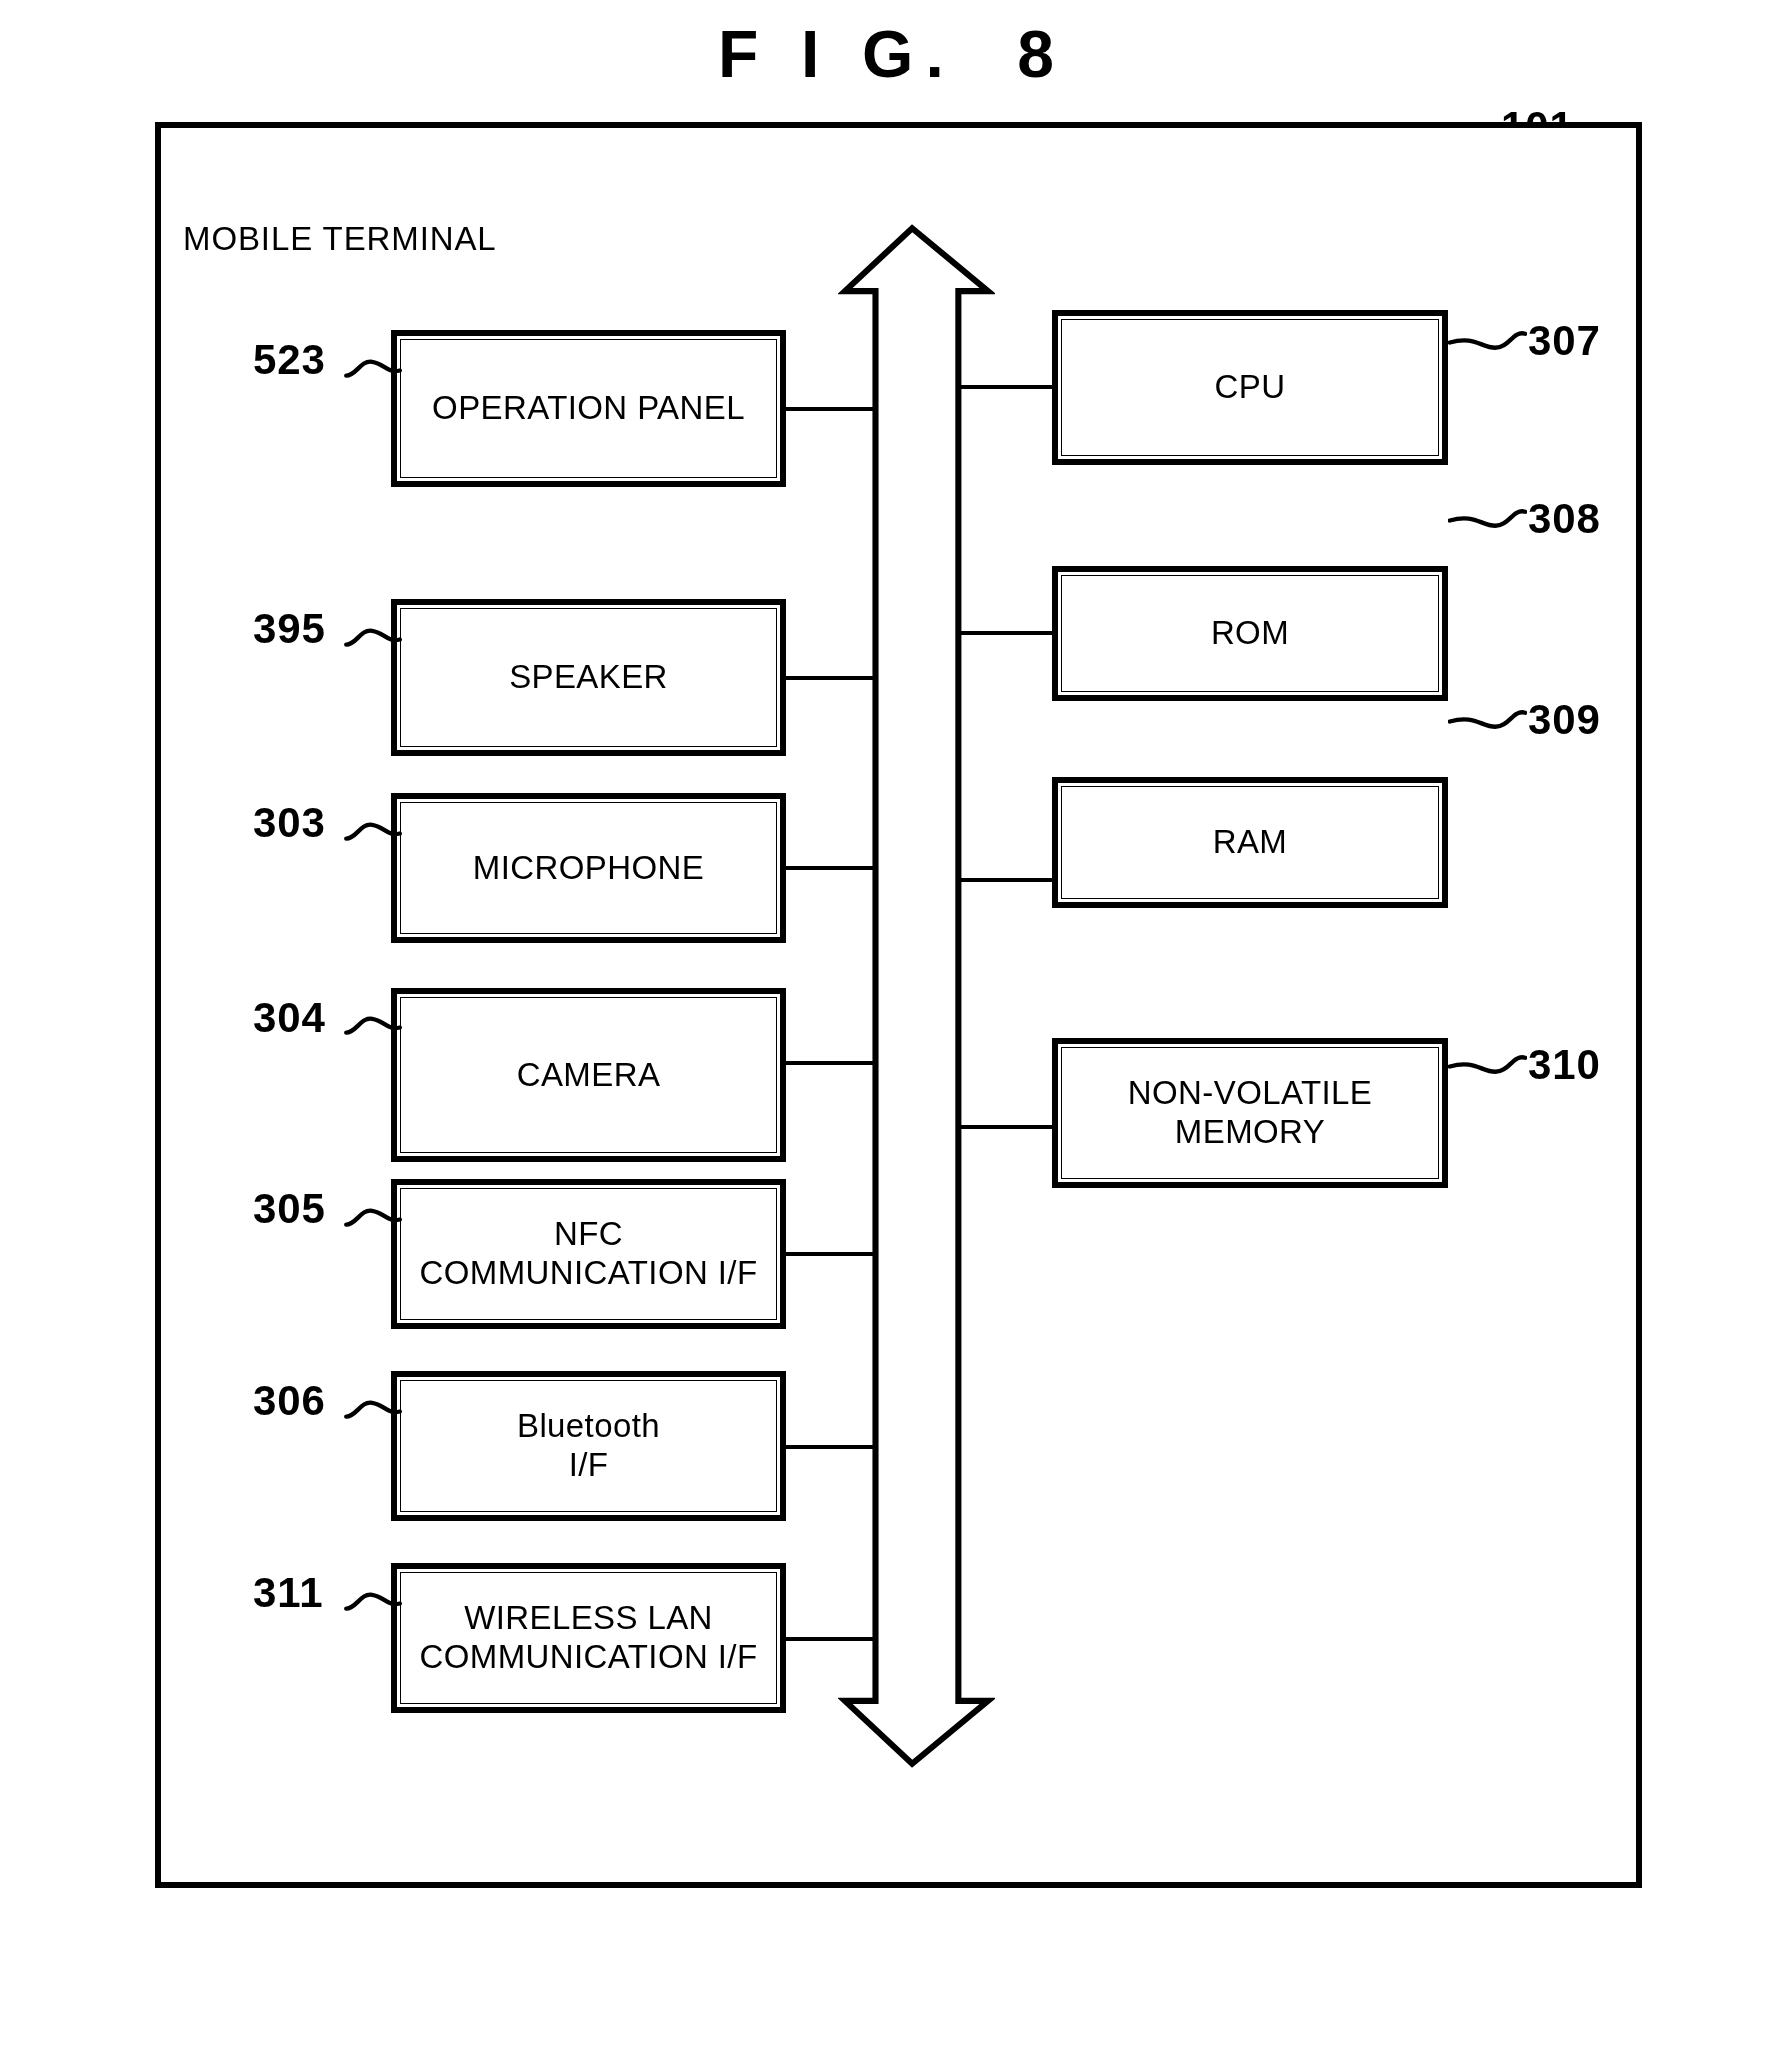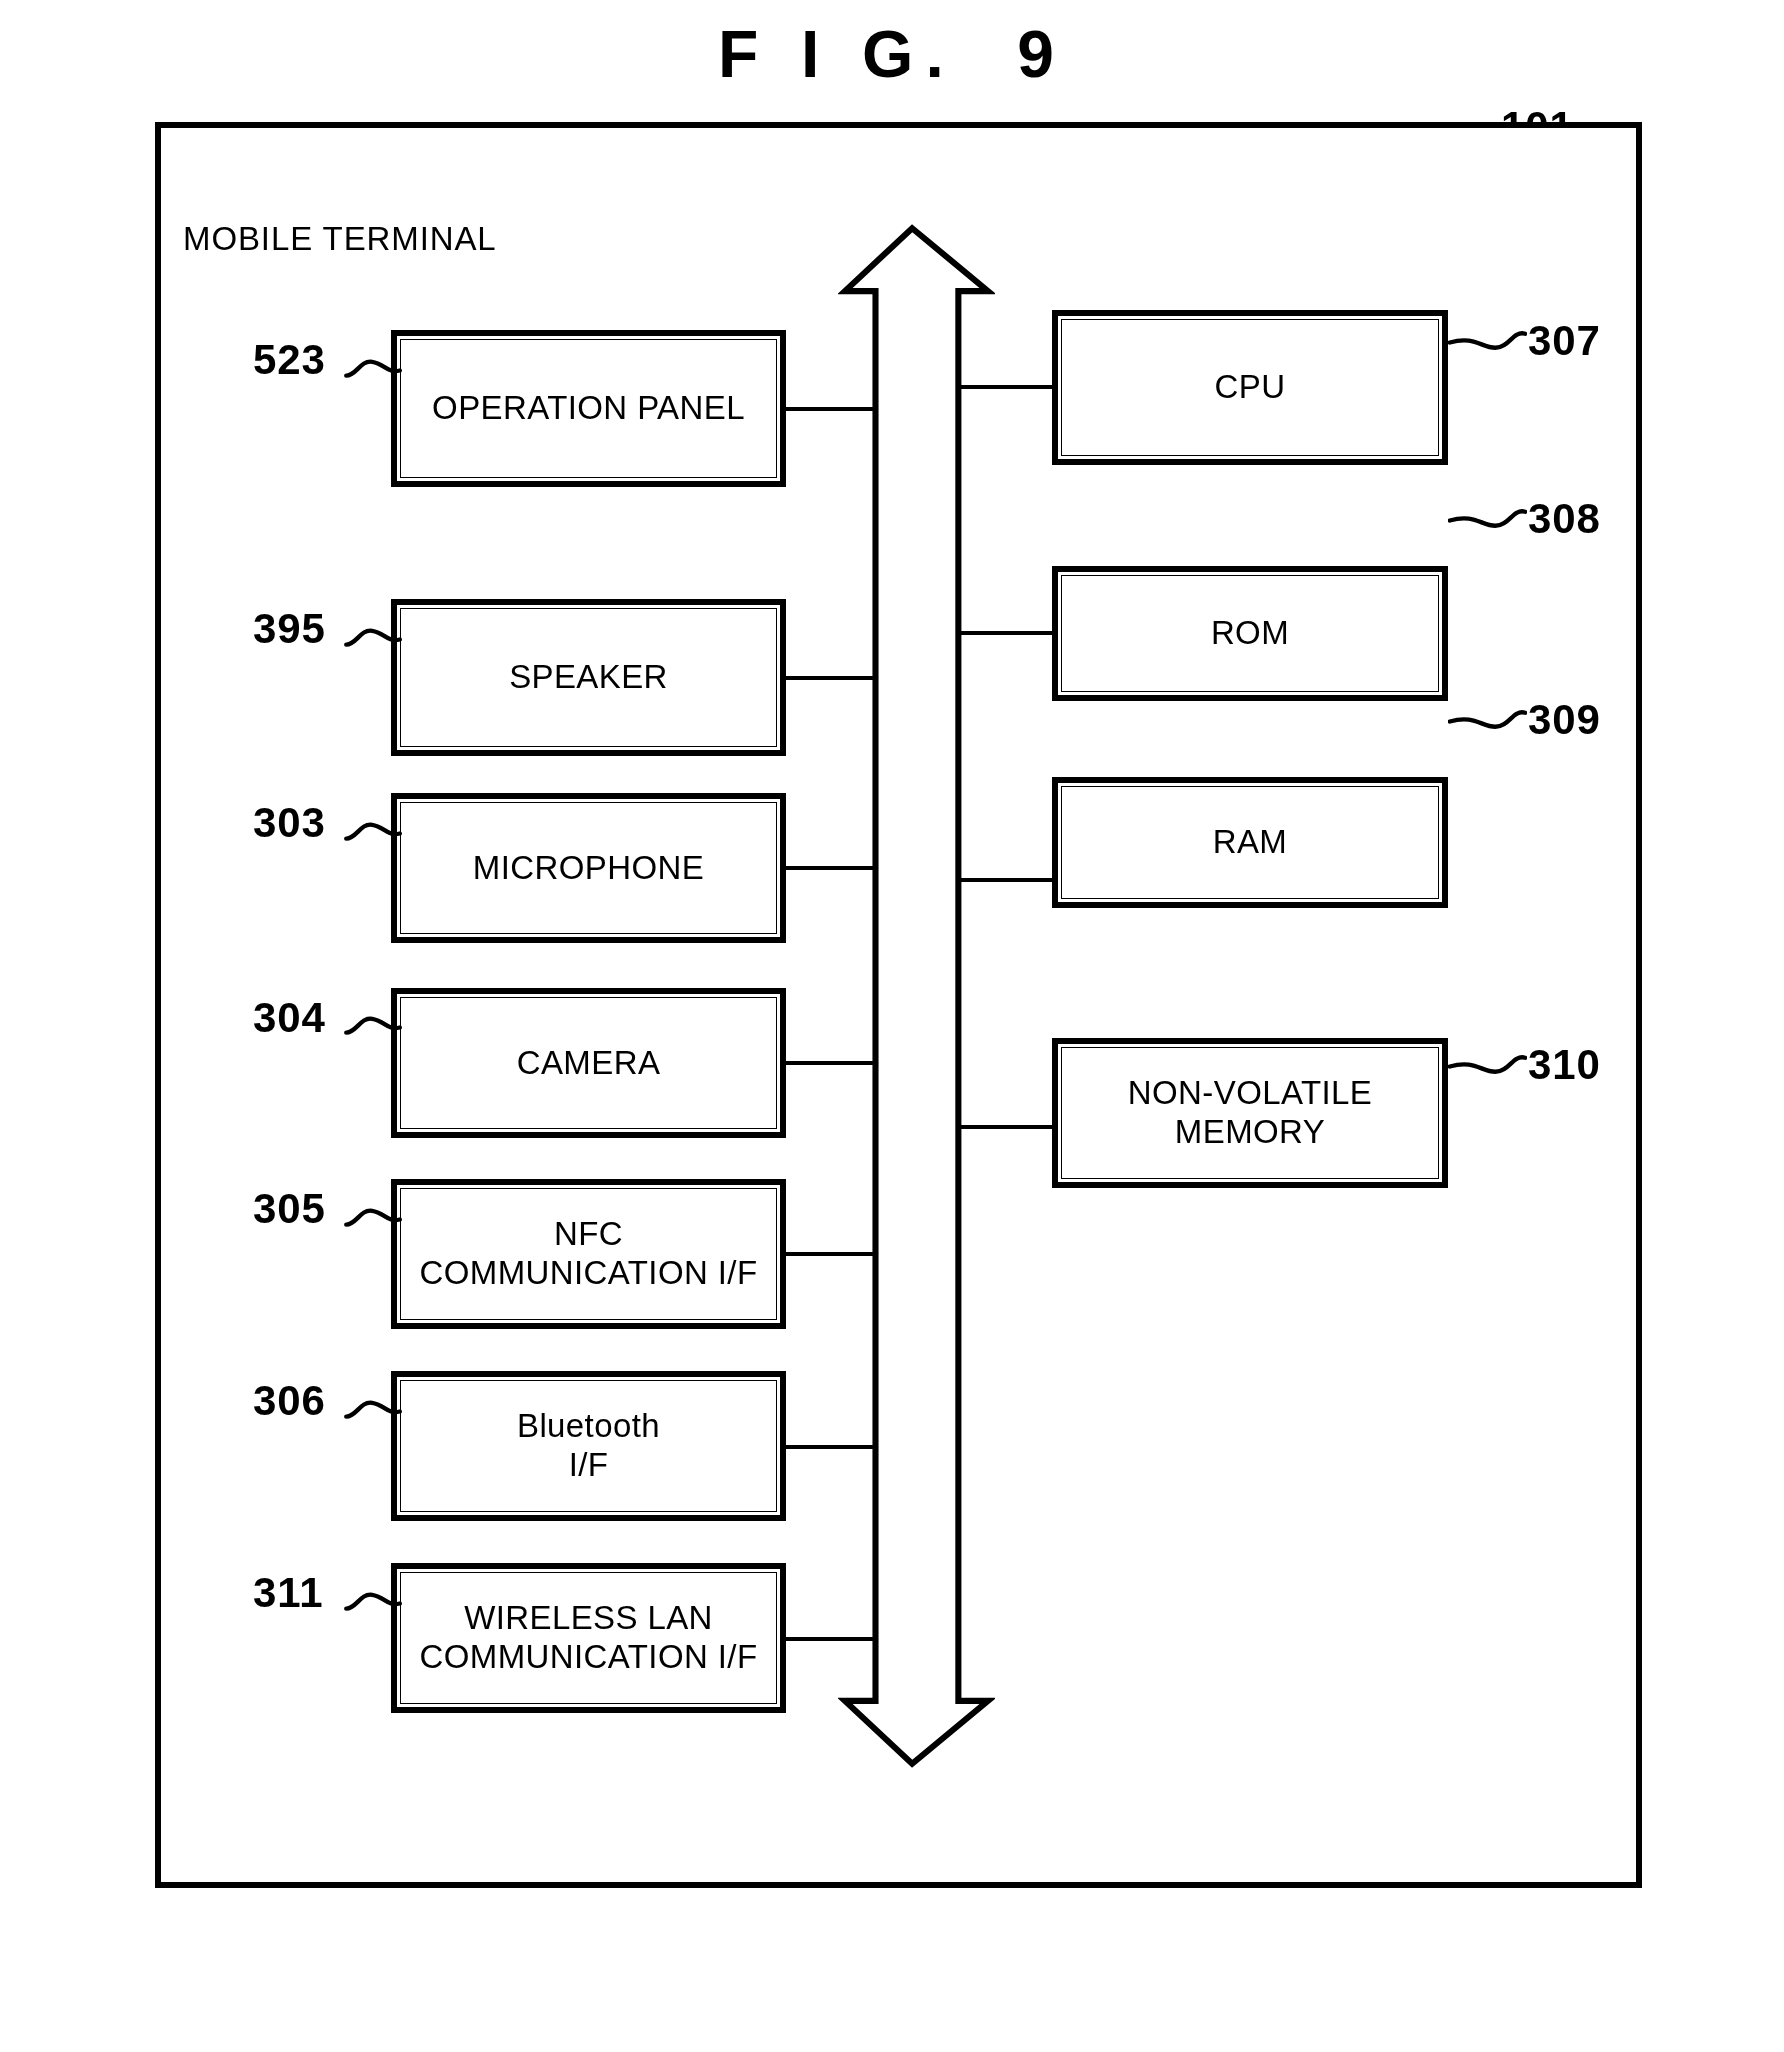--- a/index.html
+++ b/index.html
@@ -123,21 +123,21 @@
     position: absolute;
     left: 838px;
     top: 223px;
     width: 157px;
     height: 1546px;
   }
 </style>
 </head>
 <body>
 
-<div id="fig-title">F I G.  9</div>
+<div id="fig-title">F I G.  8</div>
 
 <div id="ref-101">101</div>
 <svg id="ref-101-leader" width="52" height="70" viewBox="0 0 60 80">
   <path d="M 28 2 C 38 14, 16 26, 26 40 C 34 52, 24 62, 30 76" stroke="#000" stroke-width="5" fill="none" stroke-linecap="round"></path>
 </svg>
 
 <div id="outer-frame"></div>
 <div id="frame-label">MOBILE TERMINAL</div>
 
 <svg id="bus-arrow" viewBox="0 0 180 1770" preserveAspectRatio="none">
@@ -174,21 +174,21 @@
 
 <div class="box" style="left:391px; top:793px; width:395px; height:150px;">
   <span class="box-label">MICROPHONE</span>
 </div>
 <div class="connector" style="left:786px; top:866px; width:90px;"></div>
 <div class="ref" style="left:253px; top:802px;">303</div>
 <svg class="leader" style="left:344px; top:811px;" width="58" height="38" viewBox="0 0 66 44">
   <path d="M 2 32 C 14 32, 18 14, 32 16 C 46 18, 50 30, 64 26" stroke="#000" stroke-width="5" fill="none" stroke-linecap="round"></path>
 </svg>
 
-<div class="box" style="left:391px; top:988px; width:395px; height:150px;">
+<div class="box" style="left:391px; top:988px; width:395px; height:174px;">
   <span class="box-label">CAMERA</span>
 </div>
 <div class="connector" style="left:786px; top:1061px; width:90px;"></div>
 <div class="ref" style="left:253px; top:997px;">304</div>
 <svg class="leader" style="left:344px; top:1005px;" width="58" height="38" viewBox="0 0 66 44">
   <path d="M 2 32 C 14 32, 18 14, 32 16 C 46 18, 50 30, 64 26" stroke="#000" stroke-width="5" fill="none" stroke-linecap="round"></path>
 </svg>
 
 <div class="box" style="left:391px; top:1179px; width:395px; height:150px;">
   <span class="box-label wide" style="width:419px;">NFC

